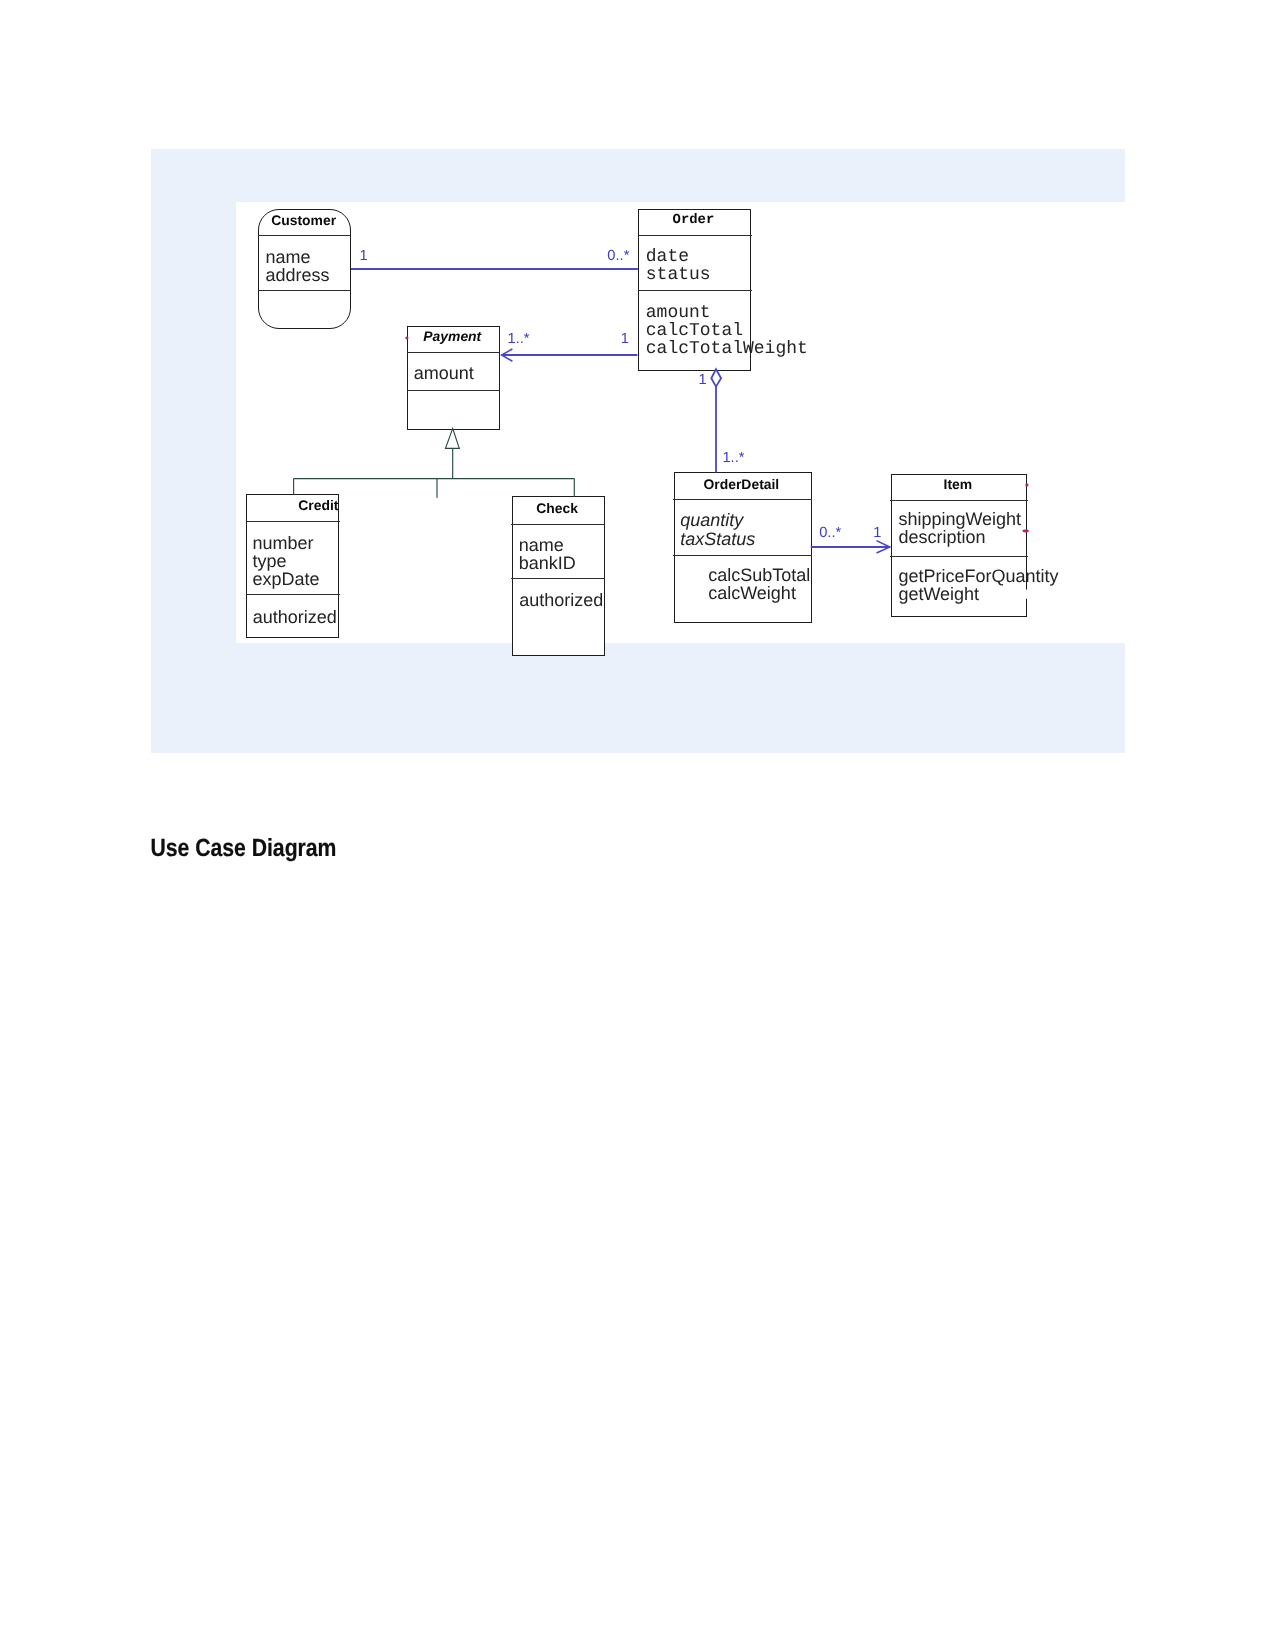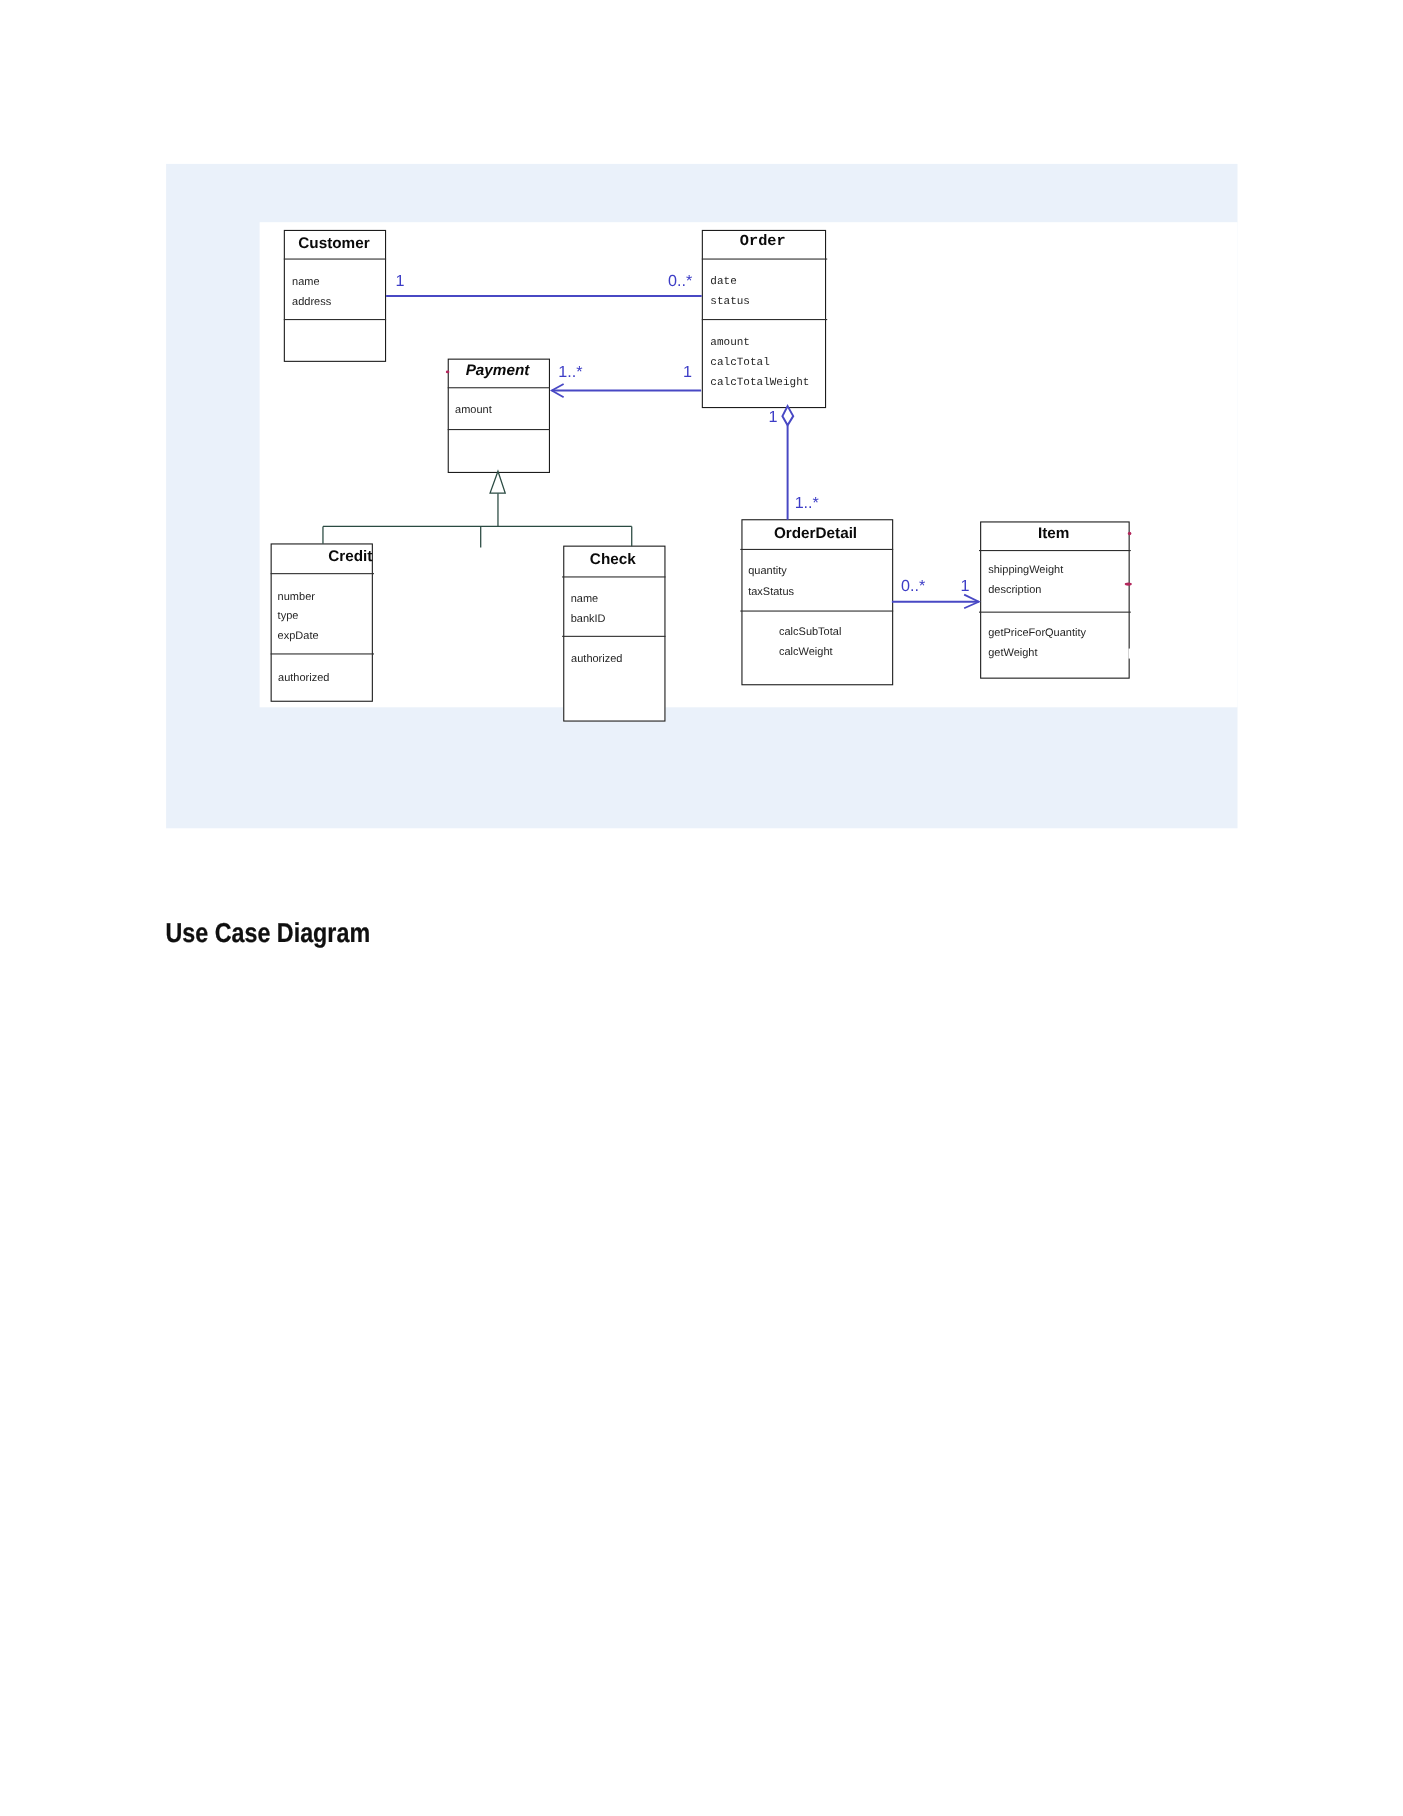--- a/index.html
+++ b/index.html
@@ -12,36 +12,36 @@
   #figure{position:absolute;left:150.7px;top:149.4px;width:974.2px;height:603.4px;background:#eaf1fa;}
   
   #canvas{position:absolute;left:85.3px;top:52.8px;width:888.9px;height:441.2px;background:#fff;}
 
   .box{position:absolute;box-sizing:border-box;background:#fff;
        border:1.3px solid #1c1c1c;}
   .hr{position:absolute;left:-1.3px;right:-1.3px;height:1px;background:#2e2e2e;}
   .cname{position:absolute;left:-2.4px;right:0;text-align:center;
          font-weight:bold;font-size:13.9px;color:#0a0a0a;letter-spacing:0px;line-height:1;}
   .cname.ital{font-style:italic;}
-  .attrs{position:absolute;font-size:10px;line-height:18.2px;color:#242424;white-space:nowrap;}
+  .attrs{position:absolute;font-size:18px;line-height:18.2px;color:#242424;white-space:nowrap;}
   .mult{position:absolute;font-size:14.7px;color:#3c3cc6;white-space:nowrap;line-height:1;}
   #heading{position:absolute;left:150.4px;top:840.0px;font-weight:bold;font-size:21.2px;
            line-height:15px;color:#0f0f0f;transform:scaleY(1.17);transform-origin:left top;
            -webkit-text-stroke:0.18px #0f0f0f;}
   svg#wires{position:absolute;left:0;top:0;width:1275px;height:1651px;overflow:visible;pointer-events:none;}
 </style>
 </head>
 <body>
 
 <div id="page">
 
   <div id="figure">
     <div id="canvas">
 
-      <div class="box" style="left:22.5px;top:6.6px;width:92.7px;height:119.9px;">
+      <div class="box" style="left:22.5px;top:6.6px;width:92.7px;height:119.9px;border-radius:21px;">
         <div class="hr" style="top:24.9px;"></div>
         <div class="hr" style="top:79.9px;"></div>
         <div class="cname" style="top:4.3px;">Customer</div>
         <div class="attrs" style="left:6px;top:37.8px;">
           <div>name</div>
           <div>address</div>
         </div>
       </div>
 
       <div class="box" style="left:402.0px;top:6.6px;width:113.3px;height:162.3px;font-family:Liberation Mono, monospace;">
@@ -93,21 +93,21 @@
         </div>
         <div class="attrs" style="left:6.4px;top:93.9px;">
           <div>authorized</div>
         </div>
       </div>
 
       <div class="box" style="left:437.6px;top:270.2px;width:138.0px;height:150.9px;">
         <div class="hr" style="top:25.3px;"></div>
         <div class="hr" style="top:81.3px;"></div>
         <div class="cname" style="top:4.3px;">OrderDetail</div>
-        <div class="attrs" style="left:5.6px;top:38.1px;">
+        <div class="attrs" style="left:5.6px;top:38.1px;font-style:italic;">
           <div>quantity</div>
           <div>taxStatus</div>
         </div>
         <div class="attrs" style="left:5.6px;top:92.7px;margin-left:28px;">
           <div>calcSubTotal</div>
           <div>calcWeight</div>
         </div>
       </div>
 
       <div class="box" style="left:654.8px;top:271.5px;width:136.6px;height:143px;">

